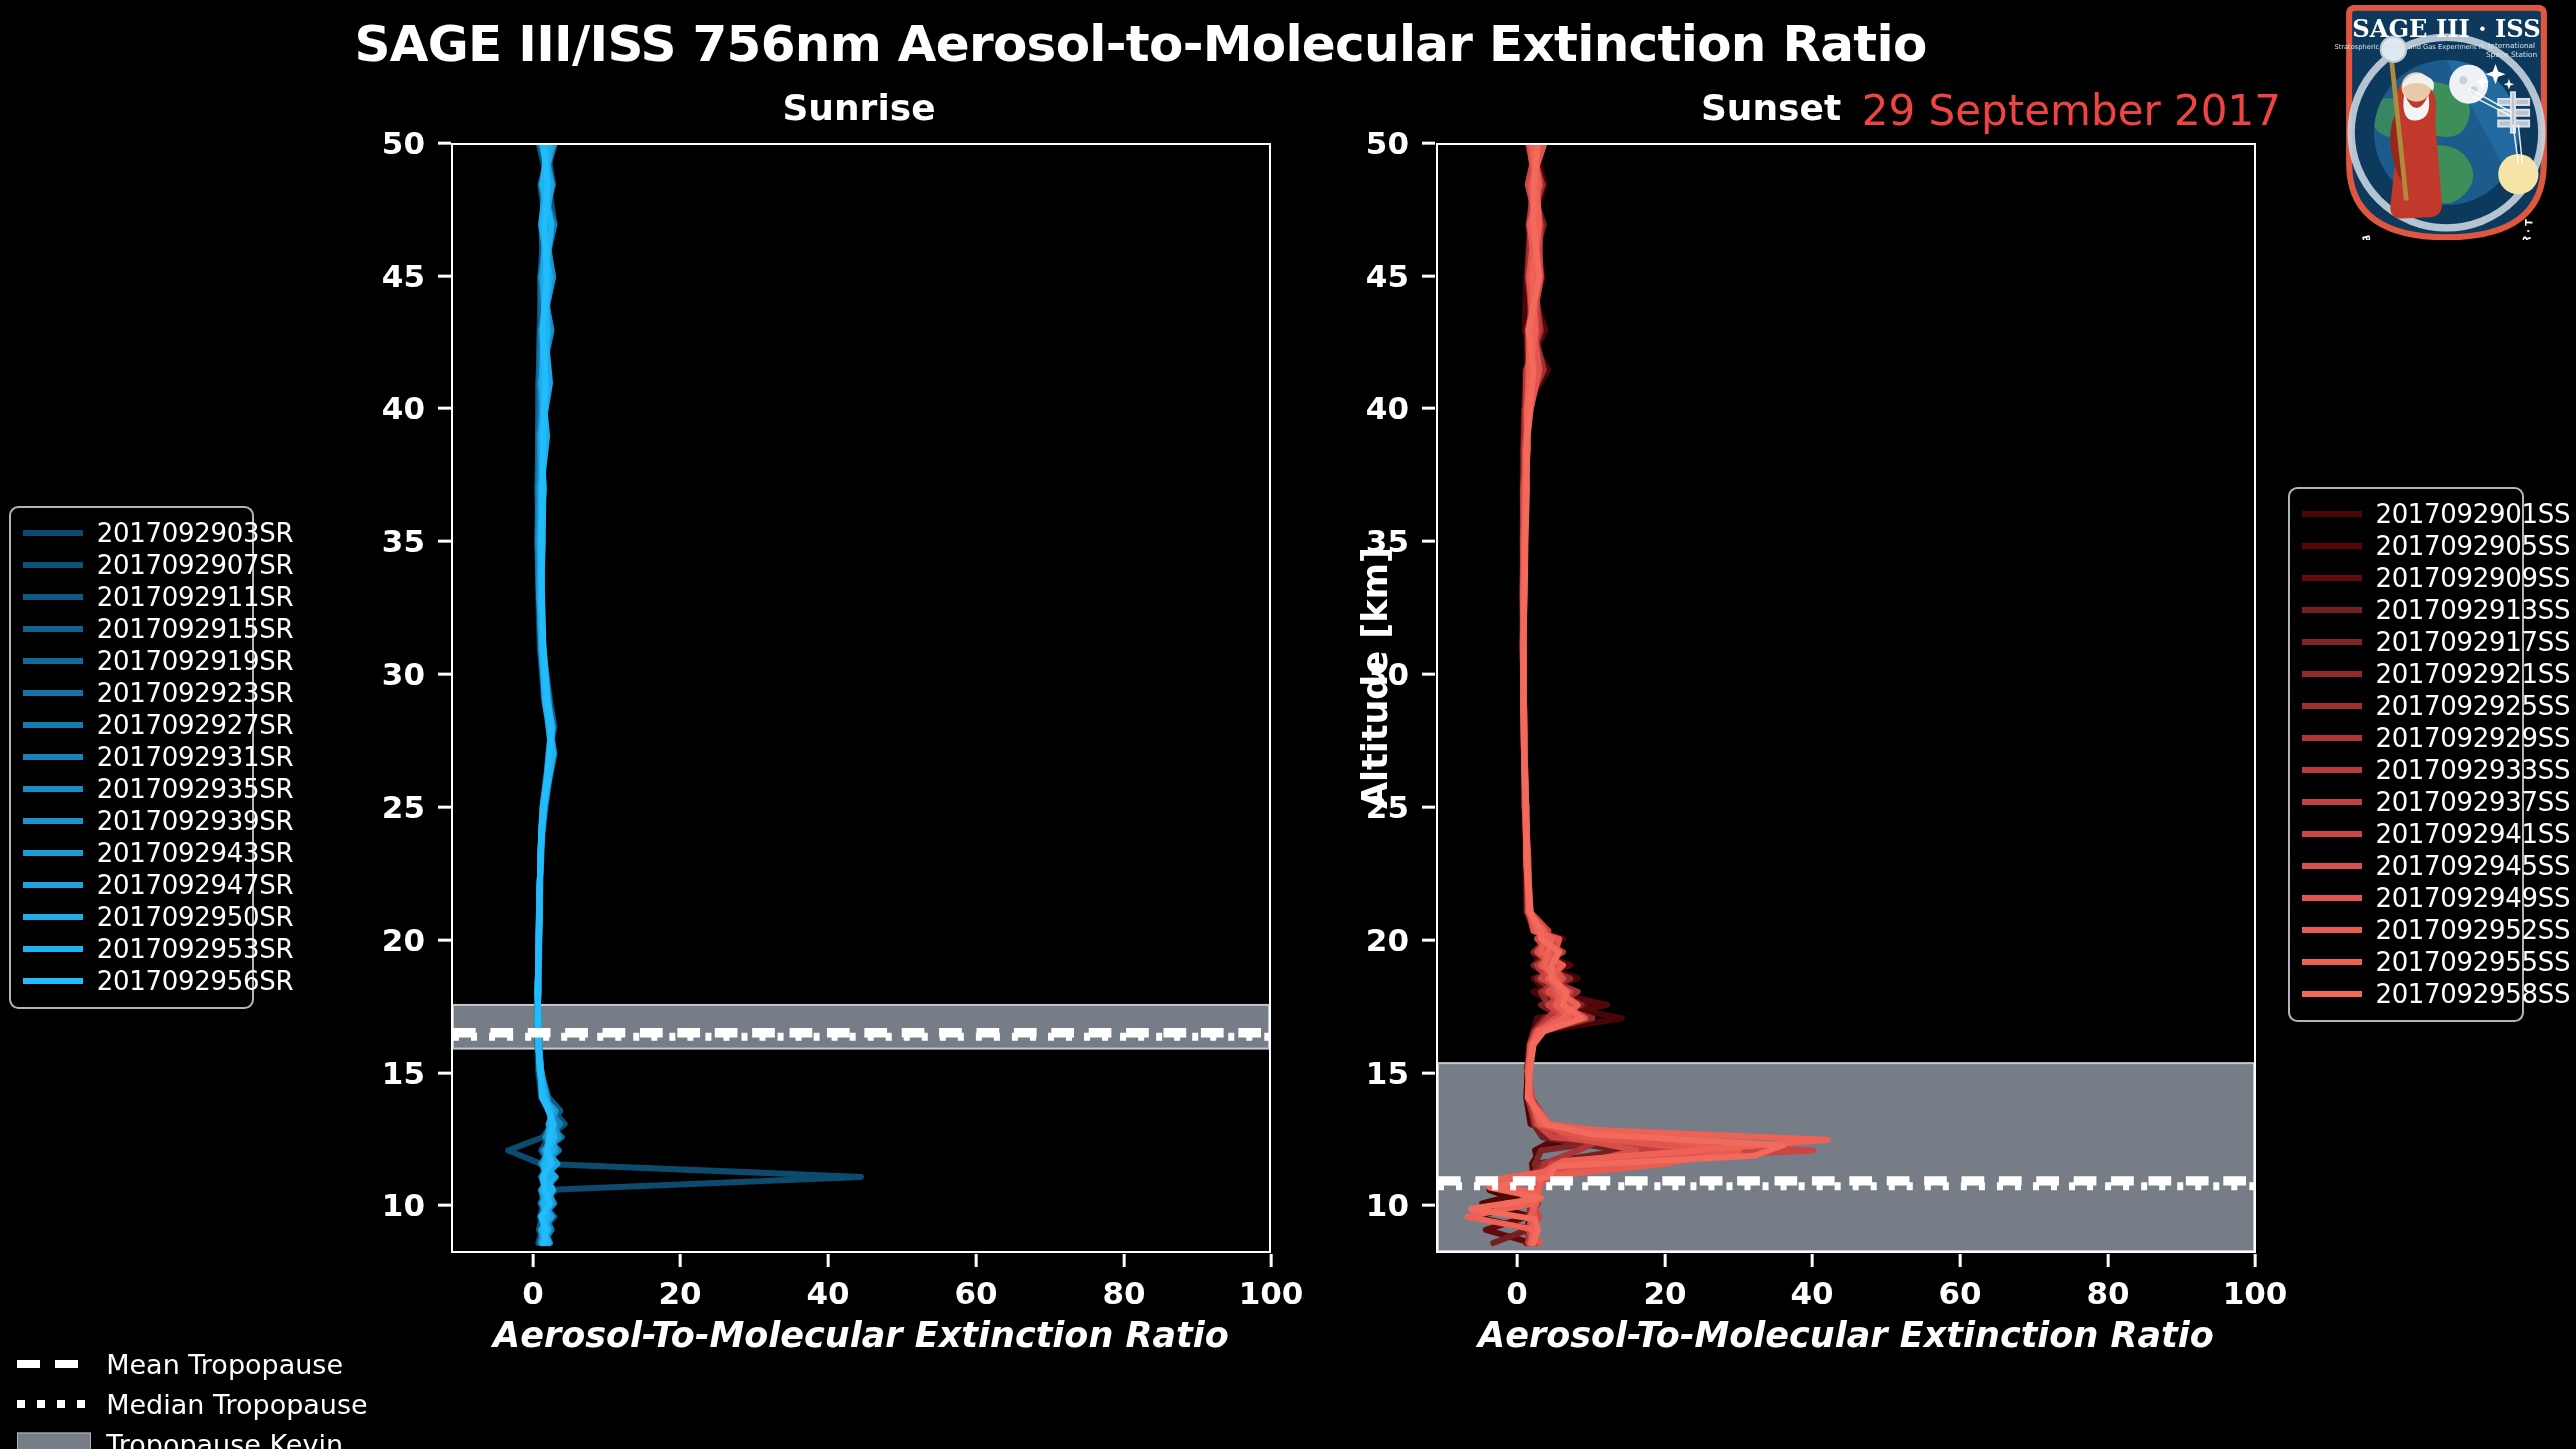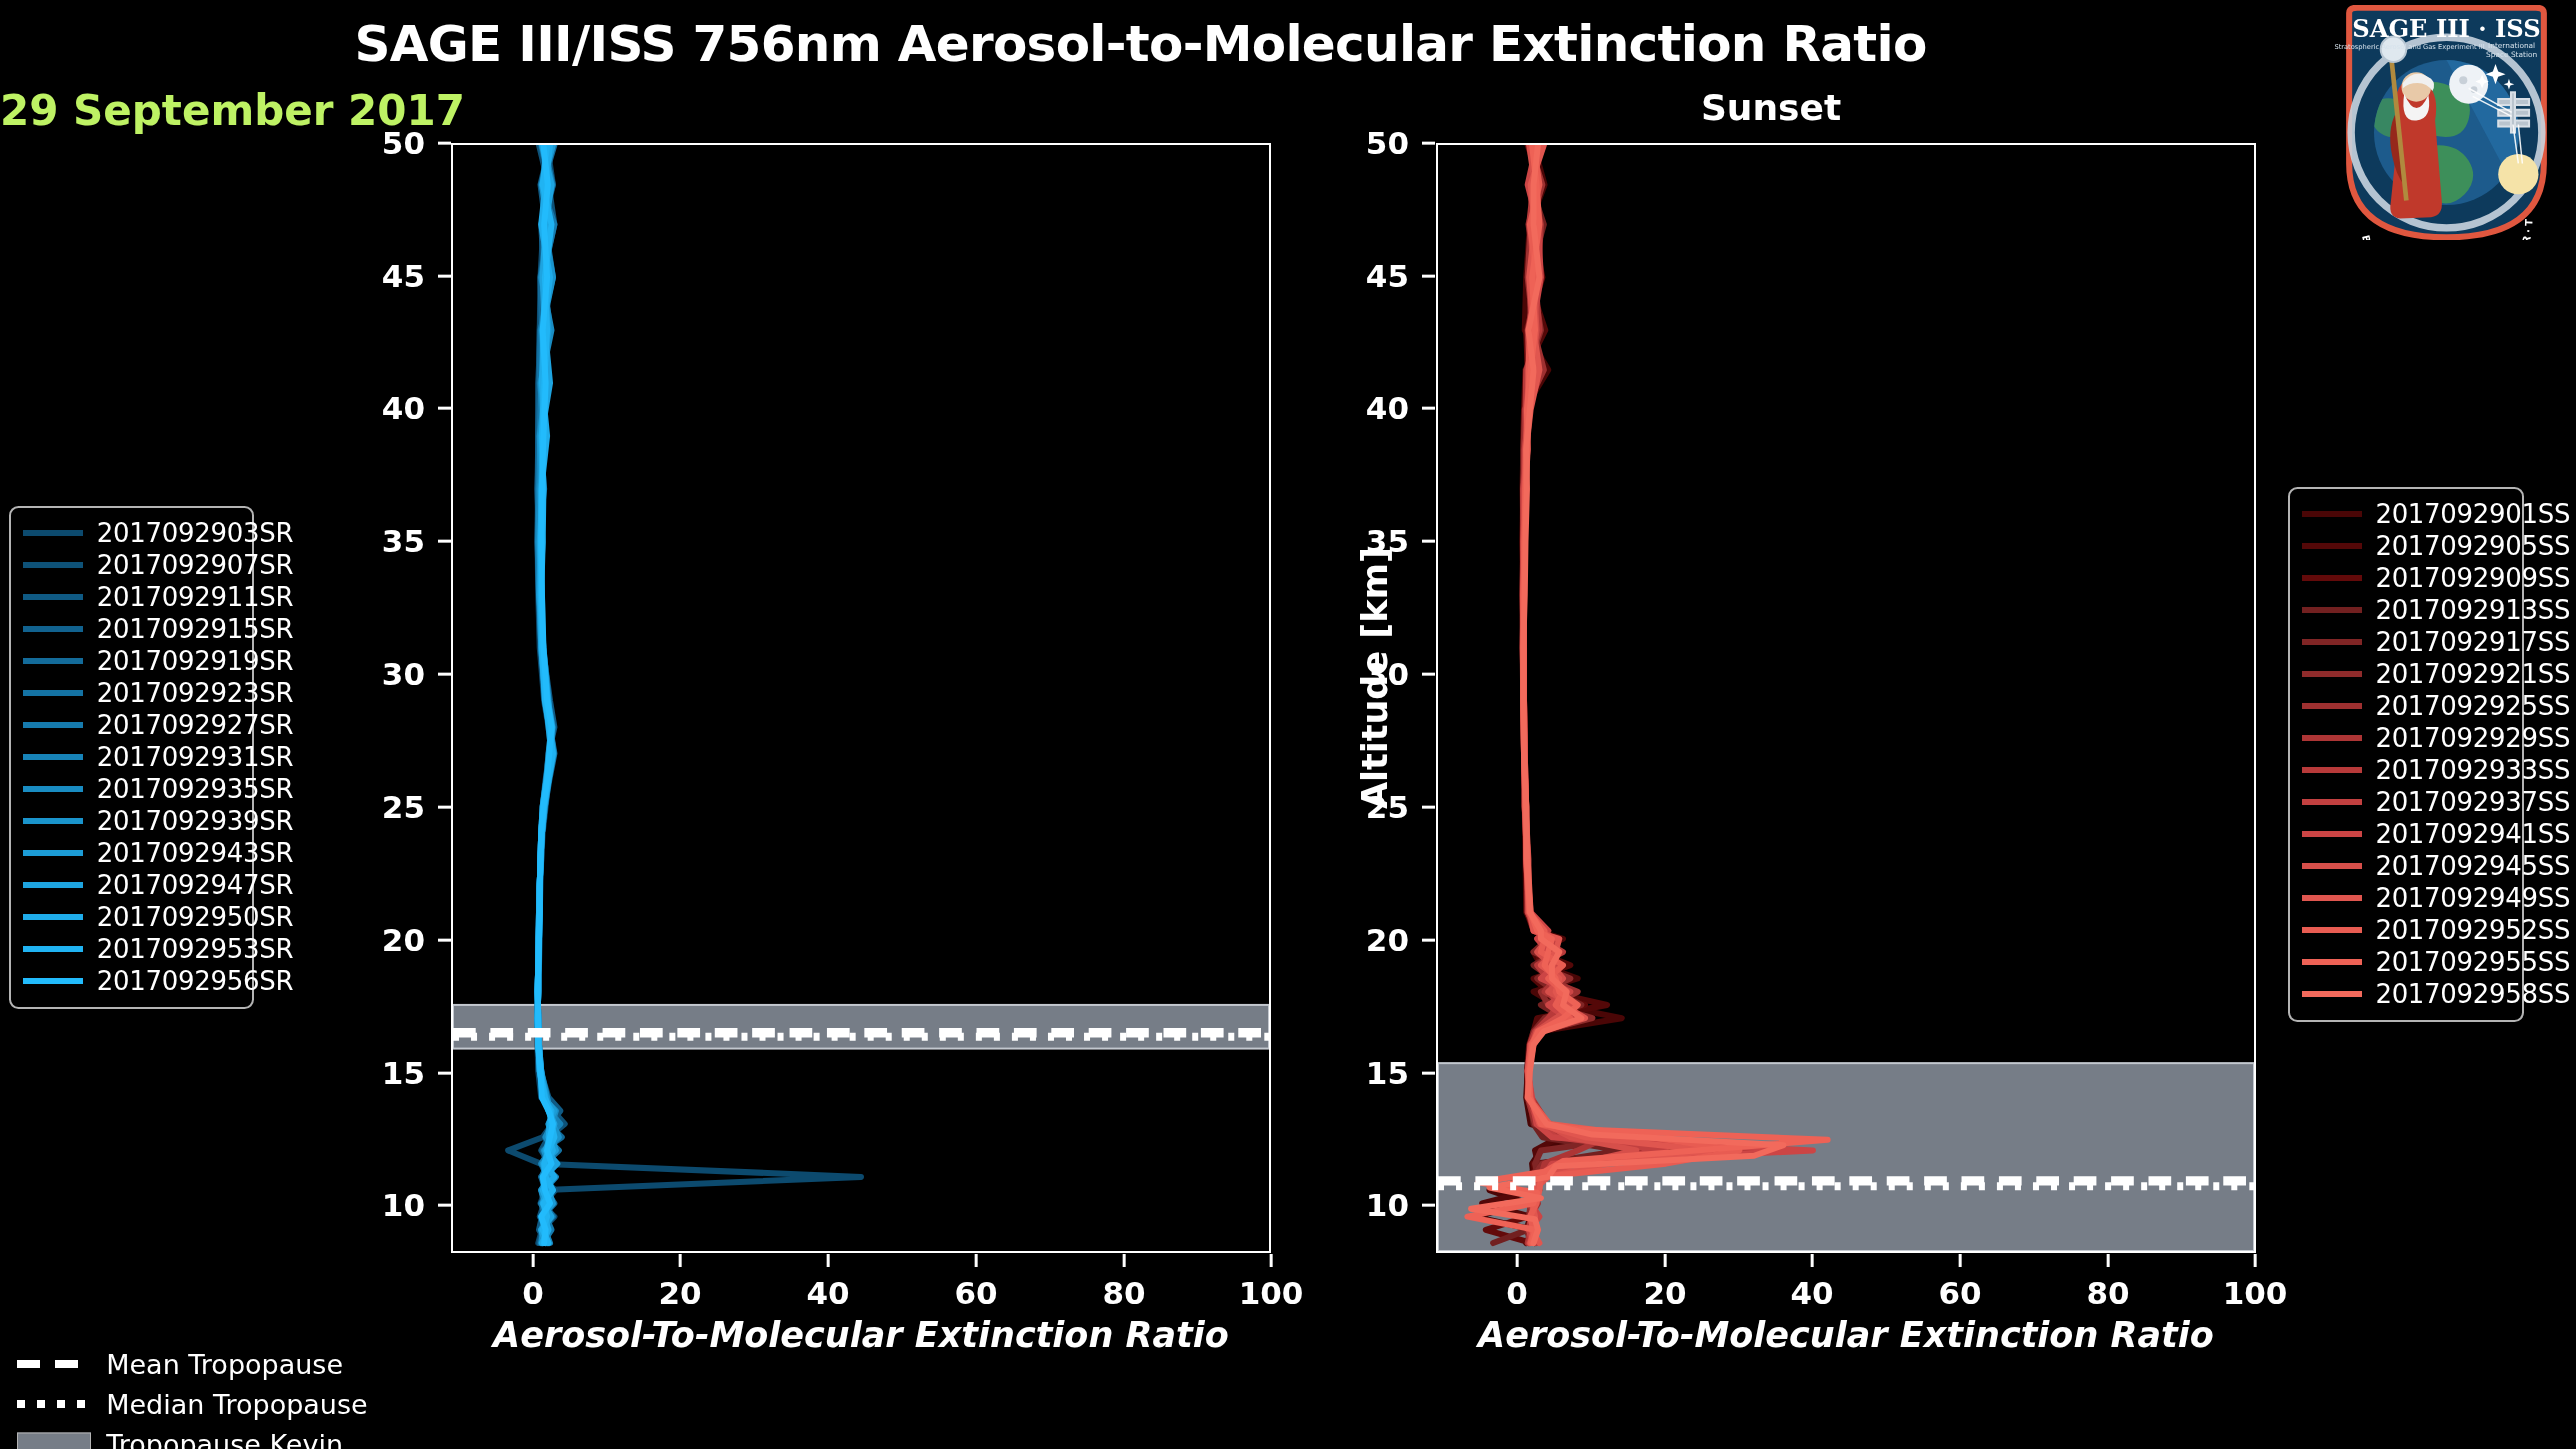--- a/index.html
+++ b/index.html
@@ -24,24 +24,24 @@
     color: #ffffff;
     font-size: 50px;
     font-weight: bold;
     font-family: "DejaVu Sans", sans-serif;
     letter-spacing: -0.7px;
     white-space: nowrap;
   }
   .sub-title {
     position: absolute;
     left: 0; top: 86px; width: 2281px;
-    text-align: left;
-    color: #bef264;
+    text-align: right;
+    color: #ef4444;
     font-size: 42px;
-    font-weight: bold;
+    font-weight: normal;
     font-family: "DejaVu Sans", sans-serif;
     white-space: nowrap;
   }
   .panel-title {
     position: absolute;
     color: #ffffff;
     font-size: 36px;
     font-weight: bold;
     font-family: "DejaVu Sans", sans-serif;
     text-align: center;
@@ -204,20 +204,21 @@
   
   #logo { position: absolute; left: 2329px; top: 5.4px; width: 235px; height: 235px; }
 </style>
 </head>
 <body>
 
 <div id="page">
 
   <div class="main-title">SAGE III/ISS 756nm Aerosol-to-Molecular Extinction Ratio</div>
   <div class="sub-title">29 September 2017</div>
+  <div class="panel-title" id="panel-title-left">Sunrise</div>
   <div class="panel-title" id="panel-title-right">Sunset</div>
 
   <div class="plot-frame" id="plot-left">
     <svg class="plot-svg" id="svg-left" viewBox="0 0 1222 1655" preserveAspectRatio="none">
         <rect x="0" y="1286.7822966507176" width="1222" height="65.32894736842104" fill="#767d87"></rect>
         <rect x="0" y="1286.7822966507176" width="1222" height="65.32894736842104" fill="none" stroke="#c3c8cf" stroke-width="3"></rect>
         <polyline points="140.9,0.0 149.7,59.4 135.4,118.8 131.0,198.0 129.9,277.2 128.8,356.3 127.7,435.5 127.7,514.7 126.6,593.9 127.7,673.1 129.9,752.3 136.5,831.5 143.1,871.1 147.5,910.6 143.1,950.2 138.7,989.8 134.3,1029.4 132.1,1069.0 131.0,1108.6 129.9,1148.2 129.9,1187.8 128.8,1227.4 127.7,1267.0 126.6,1306.6 126.6,1346.2 127.7,1385.8 132.1,1425.4 156.3,1445.2 148.6,1465.0 134.3,1484.7 82.6,1504.5 131.0,1524.3 611.0,1544.1 138.7,1563.9 131.0,1583.7 151.9,1603.5 133.2,1623.3 127.7,1643.1" fill="none" stroke="#0c4a6e" stroke-width="9" stroke-linejoin="round" stroke-linecap="round"></polyline>
         <polyline points="128.8,0.0 143.1,59.4 151.9,118.8 133.2,198.0 129.9,277.2 128.8,356.3 128.8,435.5 126.6,514.7 127.7,593.9 128.8,673.1 132.1,752.3 140.9,831.5 149.7,871.1 145.3,910.6 140.9,950.2 136.5,989.8 133.2,1029.4 131.0,1069.0 129.9,1108.6 129.9,1148.2 128.8,1187.8 127.7,1227.4 127.7,1267.0 126.6,1306.6 127.7,1346.2 129.9,1385.8 136.5,1425.4 149.7,1445.2 167.3,1465.0 143.1,1484.7 132.1,1504.5 145.3,1524.3 132.1,1544.1 153.0,1563.9 136.5,1583.7 129.9,1603.5 143.1,1623.3 131.0,1643.1" fill="none" stroke="#0e5278" stroke-width="9" stroke-linejoin="round" stroke-linecap="round"></polyline>
         <polyline points="145.3,0.0 131.0,59.4 138.7,118.8 147.5,198.0 131.0,277.2 127.7,356.3 127.7,435.5 127.7,514.7 127.7,593.9 129.9,673.1 134.3,752.3 145.3,831.5 151.9,871.1 143.1,910.6 139.8,950.2 135.4,989.8 132.1,1029.4 131.0,1069.0 129.9,1108.6 128.8,1148.2 128.8,1187.8 127.7,1227.4 126.6,1267.0 127.7,1306.6 127.7,1346.2 131.0,1385.8 143.1,1425.4 160.7,1445.2 145.3,1465.0 154.1,1484.7 134.3,1504.5 140.9,1524.3 147.5,1544.1 132.1,1563.9 149.7,1583.7 133.2,1603.5 128.8,1623.3 140.9,1643.1" fill="none" stroke="#0f5a84" stroke-width="9" stroke-linejoin="round" stroke-linecap="round"></polyline>
         <polyline points="134.3,0.0 149.7,59.4 132.1,118.8 136.5,198.0 145.3,277.2 129.9,356.3 127.7,435.5 126.6,514.7 128.8,593.9 131.0,673.1 135.4,752.3 143.1,831.5 148.6,871.1 144.2,910.6 138.7,950.2 134.3,989.8 132.1,1029.4 131.0,1069.0 129.9,1108.6 128.8,1148.2 127.7,1187.8 127.7,1227.4 127.7,1267.0 126.6,1306.6 128.8,1346.2 132.1,1385.8 138.7,1425.4 147.5,1445.2 158.5,1465.0 137.6,1484.7 149.7,1504.5 132.1,1524.3 140.9,1544.1 145.3,1563.9 132.1,1583.7 147.5,1603.5 134.3,1623.3 129.9,1643.1" fill="none" stroke="#11628f" stroke-width="9" stroke-linejoin="round" stroke-linecap="round"></polyline>

